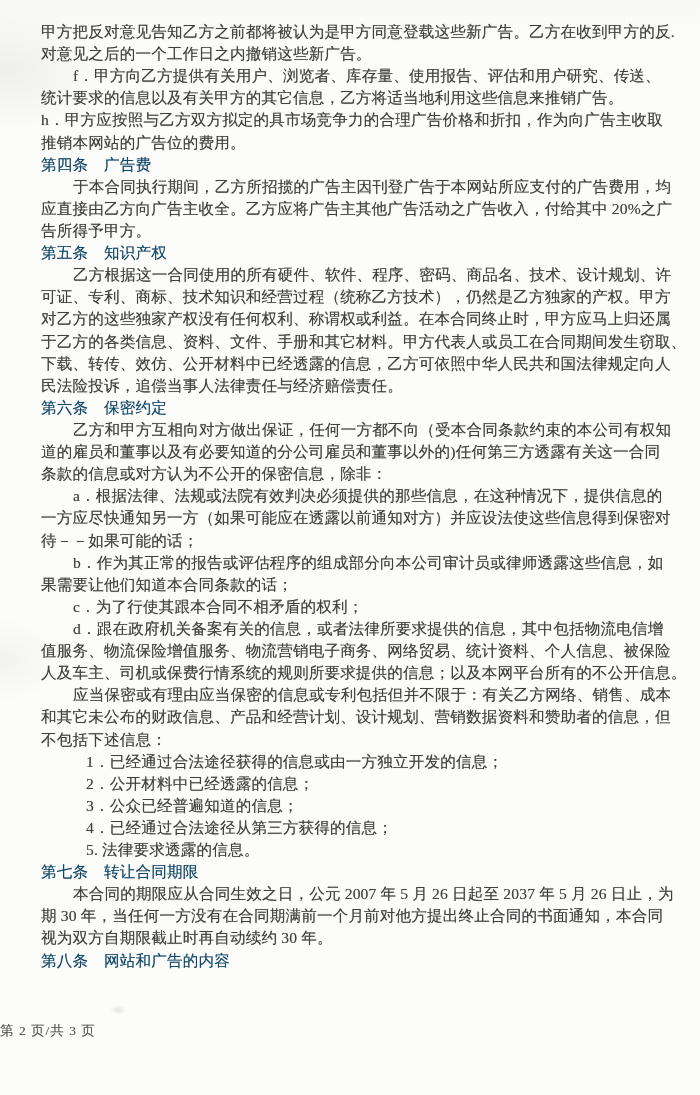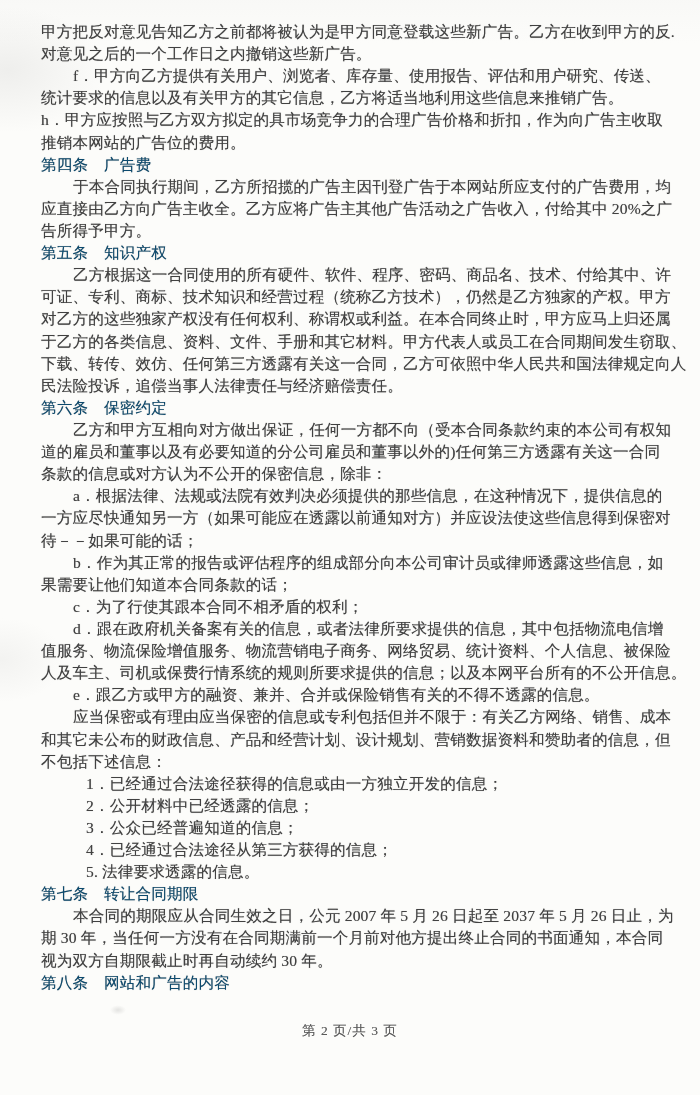--- a/index.html
+++ b/index.html
@@ -35,21 +35,21 @@
     letter-spacing:0.15px;
     white-space:pre;
     text-shadow:0 0 0.7px rgba(70,70,70,0.55);
   }
   .line.i1{padding-left:32px;}
   .line.i2{padding-left:45px;}
   .line.heading{color:#0c4a6e;}
   .footer{
     position:absolute;
     top:1022px;left:0;width:700px;
-    text-align:center;
+    text-align:left;
     font-size:13.5px;
     color:var(--footer-ink);
     letter-spacing:1px;
     text-shadow:0 0 0.6px rgba(90,90,90,0.5);
   }
 </style>
 </head>
 <body>
 
 <div class="scan-vignette"></div>
@@ -59,40 +59,39 @@
     <div class="line i0">对意见之后的一个工作日之内撤销这些新广告。</div>
     <div class="line i1">f．甲方向乙方提供有关用户、浏览者、库存量、使用报告、评估和用户研究、传送、</div>
     <div class="line i0">统计要求的信息以及有关甲方的其它信息，乙方将适当地利用这些信息来推销广告。</div>
     <div class="line i0">h．甲方应按照与乙方双方拟定的具市场竞争力的合理广告价格和折扣，作为向广告主收取</div>
     <div class="line i0">推销本网站的广告位的费用。</div>
     <div class="line i0 heading">第四条　广告费</div>
     <div class="line i1">于本合同执行期间，乙方所招揽的广告主因刊登广告于本网站所应支付的广告费用，均</div>
     <div class="line i0">应直接由乙方向广告主收全。乙方应将广告主其他广告活动之广告收入，付给其中 20%之广</div>
     <div class="line i0">告所得予甲方。</div>
     <div class="line i0 heading">第五条　知识产权</div>
-    <div class="line i1">乙方根据这一合同使用的所有硬件、软件、程序、密码、商品名、技术、付给其中、许</div>
+    <div class="line i1">乙方根据这一合同使用的所有硬件、软件、程序、密码、商品名、技术、设计规划、许</div>
     <div class="line i0">可证、专利、商标、技术知识和经营过程（统称乙方技术），仍然是乙方独家的产权。甲方</div>
     <div class="line i0">对乙方的这些独家产权没有任何权利、称谓权或利益。在本合同终止时，甲方应马上归还属</div>
     <div class="line i0">于乙方的各类信息、资料、文件、手册和其它材料。甲方代表人或员工在合同期间发生窃取、</div>
-    <div class="line i0">下载、转传、效仿、任何第三方透露有关这一合同，乙方可依照中华人民共和国法律规定向人</div>
+    <div class="line i0">下载、转传、效仿、公开材料中已经透露的信息，乙方可依照中华人民共和国法律规定向人</div>
     <div class="line i0">民法险投诉，追偿当事人法律责任与经济赔偿责任。</div>
     <div class="line i0 heading">第六条　保密约定</div>
     <div class="line i1">乙方和甲方互相向对方做出保证，任何一方都不向（受本合同条款约束的本公司有权知</div>
     <div class="line i0">道的雇员和董事以及有必要知道的分公司雇员和董事以外的)任何第三方透露有关这一合同</div>
     <div class="line i0">条款的信息或对方认为不公开的保密信息，除非：</div>
     <div class="line i1">a．根据法律、法规或法院有效判决必须提供的那些信息，在这种情况下，提供信息的</div>
     <div class="line i0">一方应尽快通知另一方（如果可能应在透露以前通知对方）并应设法使这些信息得到保密对</div>
     <div class="line i0">待－－如果可能的话；</div>
     <div class="line i1">b．作为其正常的报告或评估程序的组成部分向本公司审计员或律师透露这些信息，如</div>
     <div class="line i0">果需要让他们知道本合同条款的话；</div>
     <div class="line i1">c．为了行使其跟本合同不相矛盾的权利；</div>
     <div class="line i1">d．跟在政府机关备案有关的信息，或者法律所要求提供的信息，其中包括物流电信增</div>
     <div class="line i0">值服务、物流保险增值服务、物流营销电子商务、网络贸易、统计资料、个人信息、被保险</div>
     <div class="line i0">人及车主、司机或保费行情系统的规则所要求提供的信息；以及本网平台所有的不公开信息。</div>
-    <div class="line i1">e．跟乙方或甲方的融资、兼并、合并或保险销售有关的不得不透露的信息。</div>
     <div class="line i1">应当保密或有理由应当保密的信息或专利包括但并不限于：有关乙方网络、销售、成本</div>
     <div class="line i0">和其它未公布的财政信息、产品和经营计划、设计规划、营销数据资料和赞助者的信息，但</div>
     <div class="line i0">不包括下述信息：</div>
     <div class="line i2">1．已经通过合法途径获得的信息或由一方独立开发的信息；</div>
     <div class="line i2">2．公开材料中已经透露的信息；</div>
     <div class="line i2">3．公众已经普遍知道的信息；</div>
     <div class="line i2">4．已经通过合法途径从第三方获得的信息；</div>
     <div class="line i2">5. 法律要求透露的信息。</div>
     <div class="line i0 heading">第七条　转让合同期限</div>
     <div class="line i1">本合同的期限应从合同生效之日，公元 2007 年 5 月 26 日起至 2037 年 5 月 26 日止，为</div>

